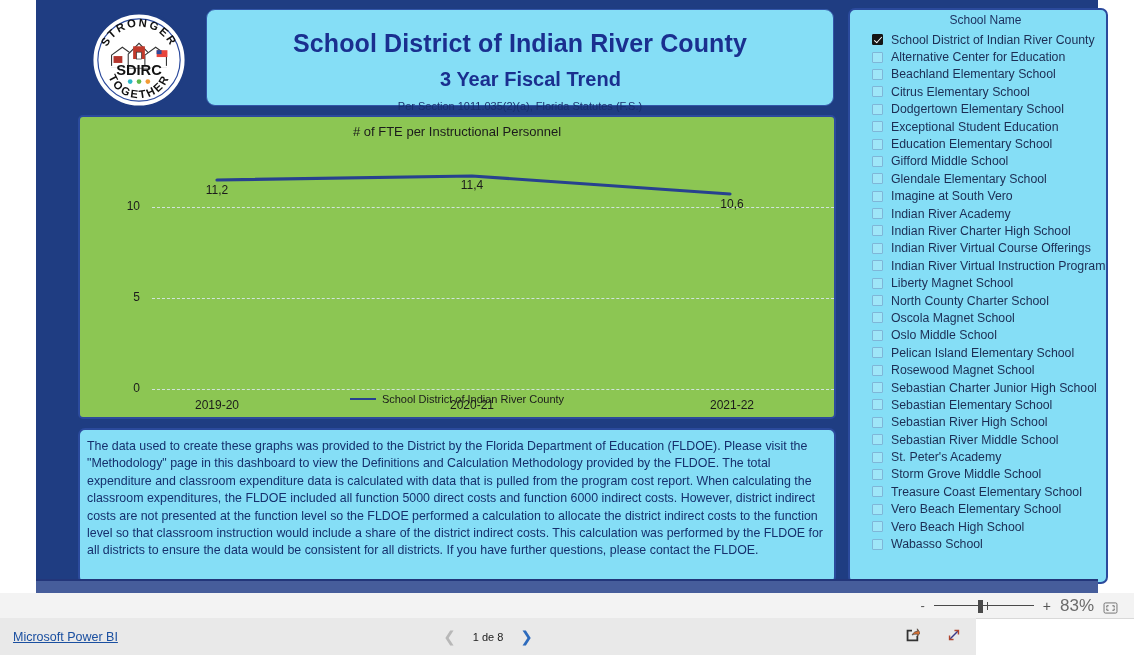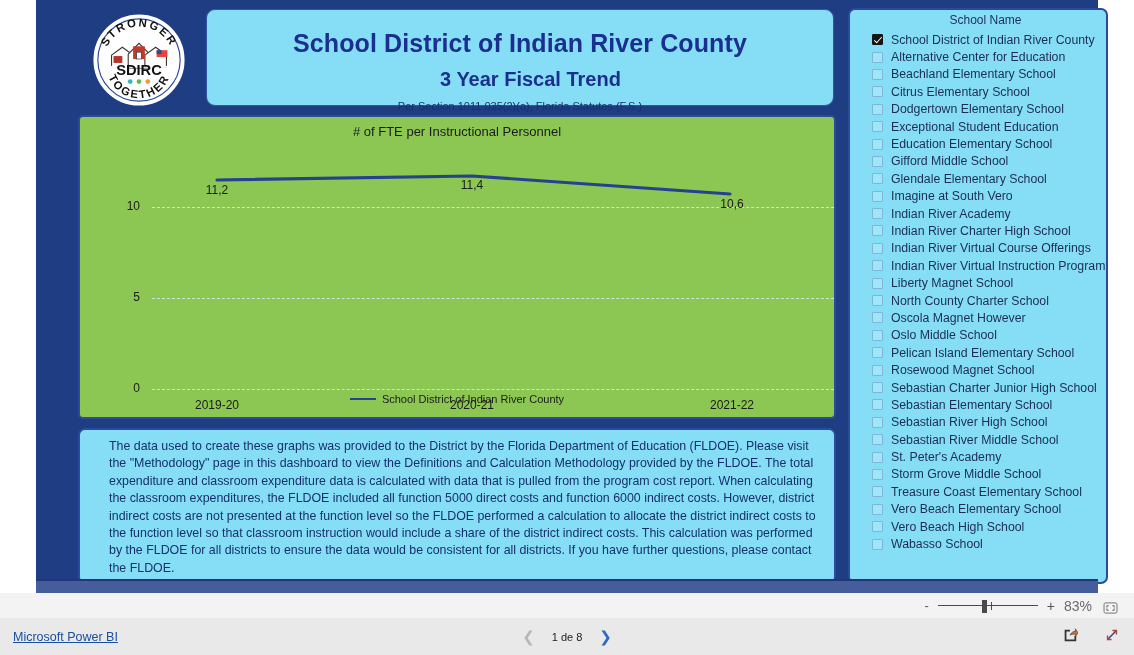--- a/index.html
+++ b/index.html
@@ -66,21 +66,21 @@
     position: absolute; left: 0; bottom: 12px; width: 100%;
     display: flex; align-items: center; justify-content: center; gap: 6px;
     font-size: 11px; color: #1b1b1b;
   }
   .legend-line { display:inline-block; width: 26px; height: 0; border-top: 2px solid #27418f; }
 
   
   .note-panel {
     position: absolute; left: 42px; top: 428px; width: 758px; height: 156px;
     background: #85DEF6; border: 2px solid #2b4a9c; border-radius: 7px;
-    box-sizing: border-box; padding: 8px 11px 0 29px;
+    box-sizing: border-box; padding: 8px 11px 0 7px;
   }
   .note-text { font-size: 12.4px; line-height: 17.4px; color: #16306d; text-align: left; }
 
   
   .slicer {
     position: absolute; left: 812px; top: 8px; width: 260px; height: 576px;
     background: #85DEF6; border: 2px solid #2b4a9c; border-radius: 7px;
     box-sizing: border-box; overflow: hidden;
   }
   .slicer-header {
@@ -109,26 +109,26 @@
     background: #f3f3f3; border-bottom: 1px solid #d9d9d9;
     display: flex; align-items: center; justify-content: flex-end;
   }
   .zb-inner { display: flex; align-items: center; gap: 9px; padding-right: 16px; }
   .zb-minus { color: #555; font-size: 13px; line-height: 1; }
   .zb-plus { color: #555; font-size: 14px; line-height: 1; }
   .zb-track { position: relative; width: 100px; height: 12px; }
   .zb-rail { position: absolute; top: 5px; left: 0; width: 100px; height: 1px; background: #4a4a4a; }
   .zb-handle { position: absolute; top: 0px; left: 44px; width: 5px; height: 13px; background: #4a4a4a; }
   .zb-tick { position: absolute; top: 2px; left: 53px; width: 1px; height: 8px; background: #4a4a4a; }
-  .zb-pct { font-size: 14px; color: #6b6b6b; min-width: 30px; text-align: left; }
+  .zb-pct { font-size: 17px; color: #6b6b6b; min-width: 30px; text-align: left; }
   .zb-fit { width: 15px; height: 12px; position: relative; }
 
   .footer {
-    position: absolute; left: 0; top: 618px; width: 1134px; height: 37px;
-    background: #e9e9e9; display: flex; align-items: center;
+    position: absolute; left: 0; top: 618px; width: 966px; height: 37px;
+    background: #e9e9e9; display: flex; align-items: center; padding-left: 10px;
   }
   .brand {
     position: absolute; left: 13px; font-size: 12.5px; color: #1a4fa0;
     text-decoration: underline; cursor: pointer;
   }
   .pager {
     position: absolute; left: 0; width: 100%;
     display: flex; align-items: center; justify-content: center; gap: 17px;
   }
   .pg-prev { color: #b8b8b8; font-size: 15px; cursor: default; }
@@ -281,21 +281,21 @@
           <div class="slicer-item">
             <span class="cbox"></span>
             <span class="slicer-label">Liberty Magnet School</span>
           </div>
           <div class="slicer-item">
             <span class="cbox"></span>
             <span class="slicer-label">North County Charter School</span>
           </div>
           <div class="slicer-item">
             <span class="cbox"></span>
-            <span class="slicer-label">Oscola Magnet However</span>
+            <span class="slicer-label">Oscola Magnet School</span>
           </div>
           <div class="slicer-item">
             <span class="cbox"></span>
             <span class="slicer-label">Oslo Middle School</span>
           </div>
           <div class="slicer-item">
             <span class="cbox"></span>
             <span class="slicer-label">Pelican Island Elementary School</span>
           </div>
           <div class="slicer-item">

